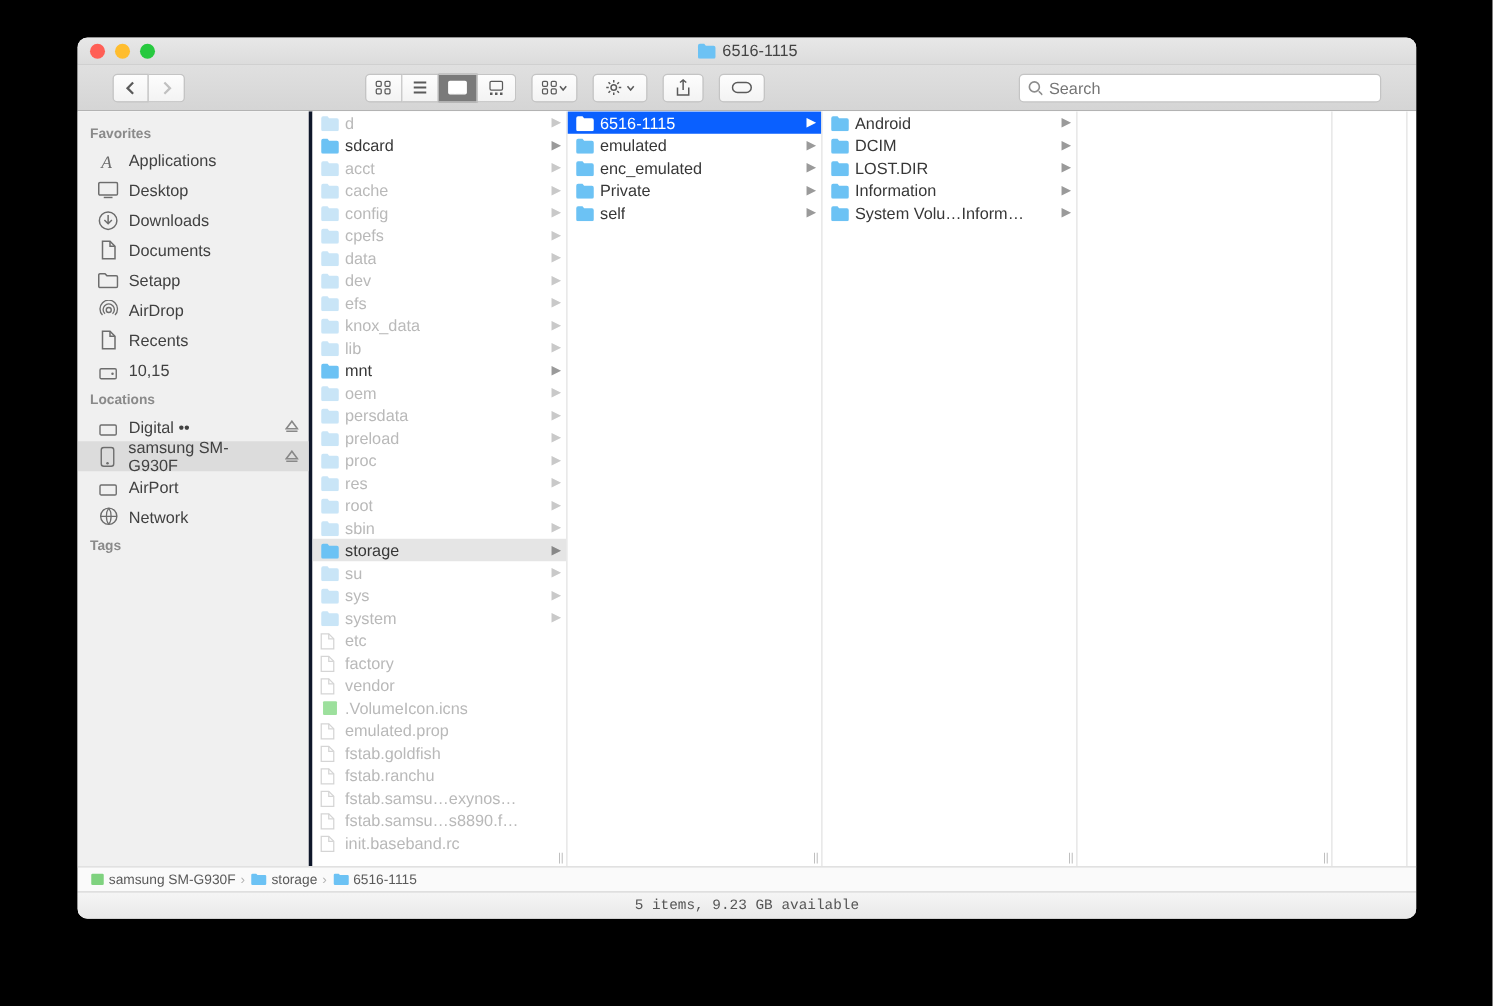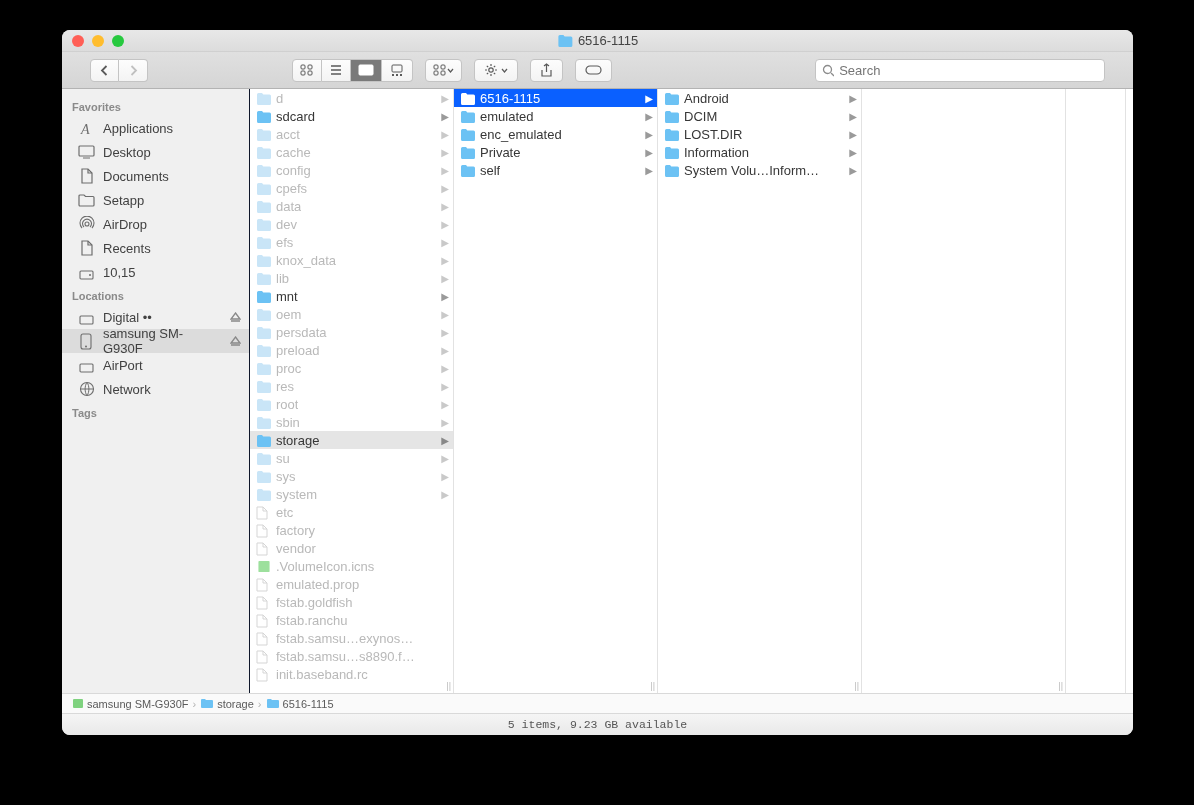--- a/index.html
+++ b/index.html
@@ -78,21 +78,21 @@
 .search-box {
   width: 290px; height: 23px; background: #fff;
   border: 1px solid #c4c4c4; border-radius: 4px;
   display: flex; align-items: center; padding: 0 6px; gap: 5px;
 }
 .search-box input { border: none; outline: none; width: 100%; font-size: 13px; color:#888;}
 .body {
   flex: 1; display: flex; overflow: hidden; background: #fff;
 }
 .sidebar {
-  width: 188px; background: #f0f0f0; border-right: 1px solid #0f172a;
+  width: 188px; background: #f0f0f0; border-right: 3px solid #0f172a;
   overflow-y: auto; padding-top: 6px;
 }
 .sb-heading {
   color: #8a8a8a; font-size: 11px; font-weight: 600;
   padding: 6px 8px 3px 10px;
 }
 .sb-item {
   display: flex; align-items: center; gap: 8px;
   padding: 3px 8px 3px 16px; height: 24px;
   color: #414141;
@@ -268,20 +268,29 @@
         <span class="sb-icon">
             <svg width="17" height="14">
               <rect x="1" y="1" width="15" height="10" rx="1" fill="none" stroke="#6d6d6d" stroke-width="1.2"></rect>
               <path d="M5 13h7" stroke="#6d6d6d" stroke-width="1.2"></path>
             </svg>
           </span>
         <span>Desktop</span>
       </div>
       <div class="sb-item">
         <span class="sb-icon">
+            <svg width="17" height="17">
+              <circle cx="8.5" cy="8.5" r="7" fill="none" stroke="#6d6d6d" stroke-width="1.2"></circle>
+              <path d="M8.5 4v6M5.5 8l3 3 3-3" fill="none" stroke="#6d6d6d" stroke-width="1.2"></path>
+            </svg>
+          </span>
+        <span>Downloads</span>
+      </div>
+      <div class="sb-item">
+        <span class="sb-icon">
             <svg width="14" height="16">
               <path d="M2 1h6l4 4v10H2z" fill="none" stroke="#6d6d6d" stroke-width="1.2"></path>
               <path d="M8 1v4h4" fill="none" stroke="#6d6d6d" stroke-width="1.2"></path>
             </svg>
           </span>
         <span>Documents</span>
       </div>
       <div class="sb-item">
         <span class="sb-icon">
             <svg width="17" height="14">

